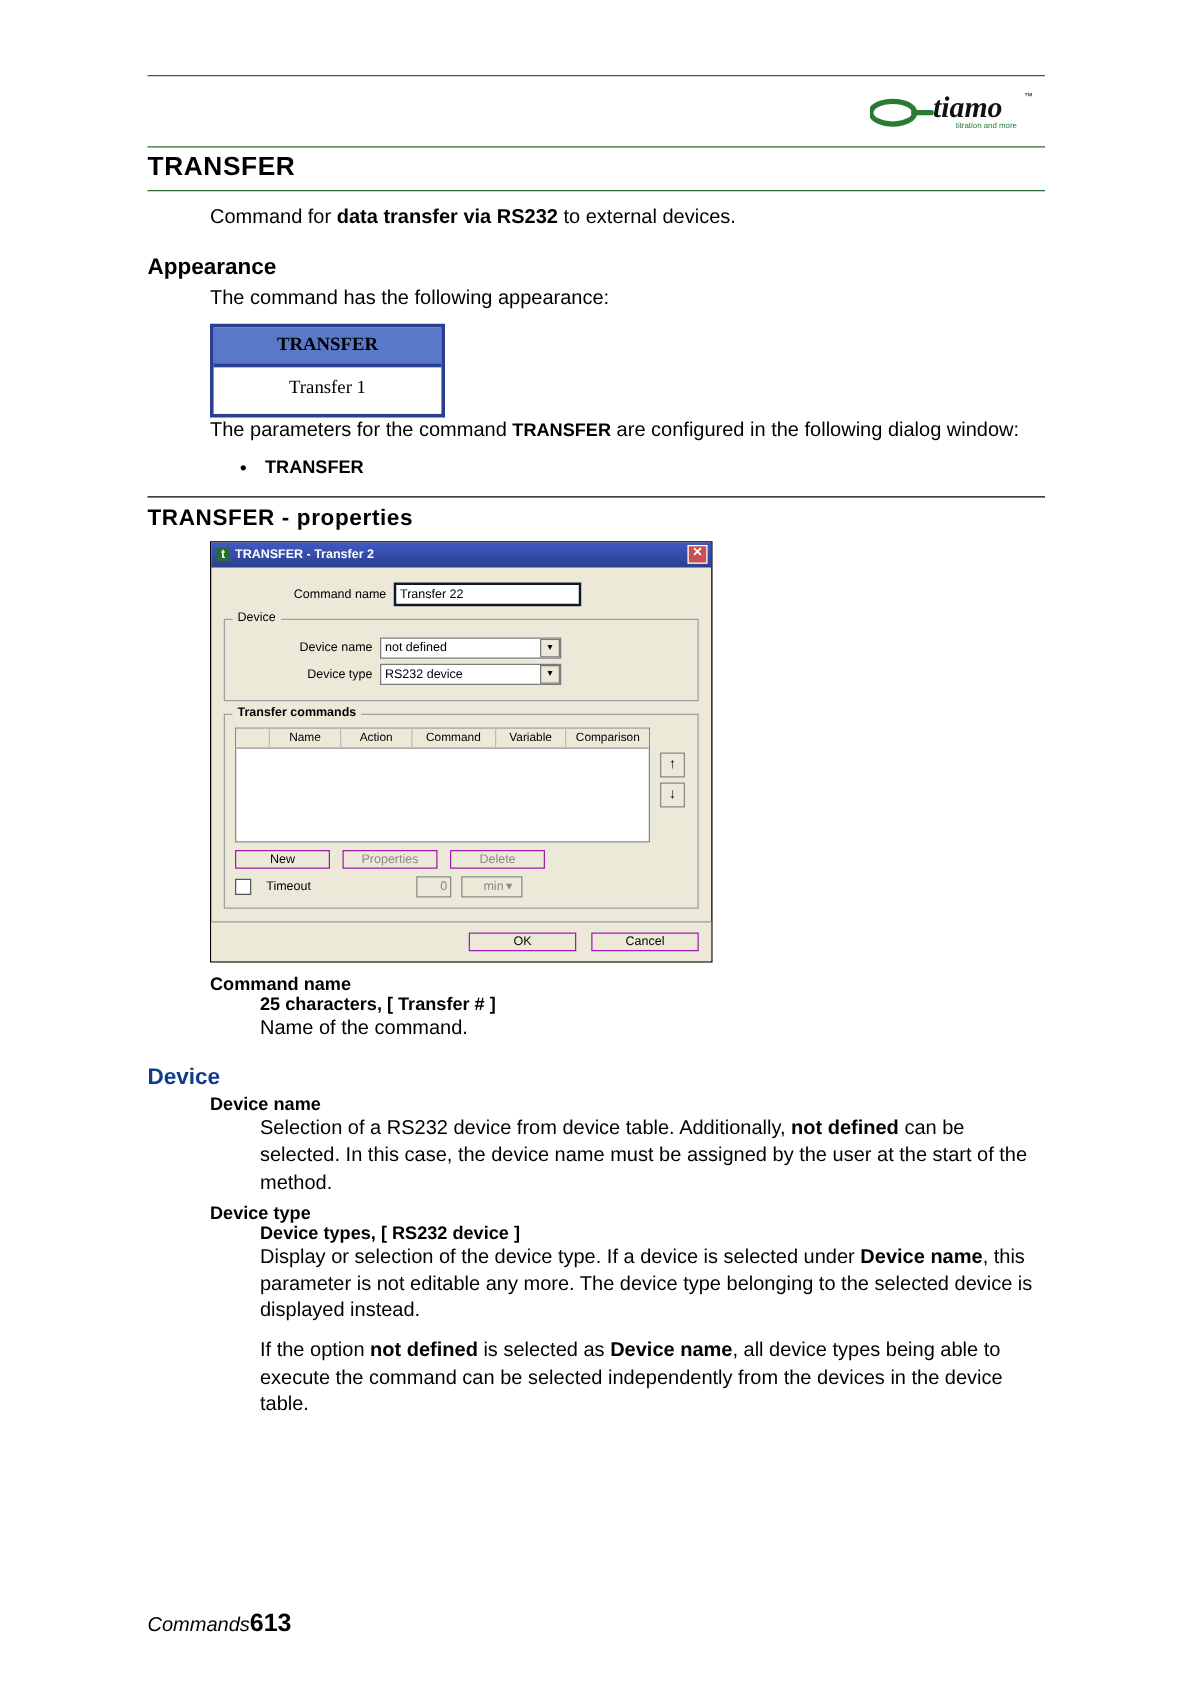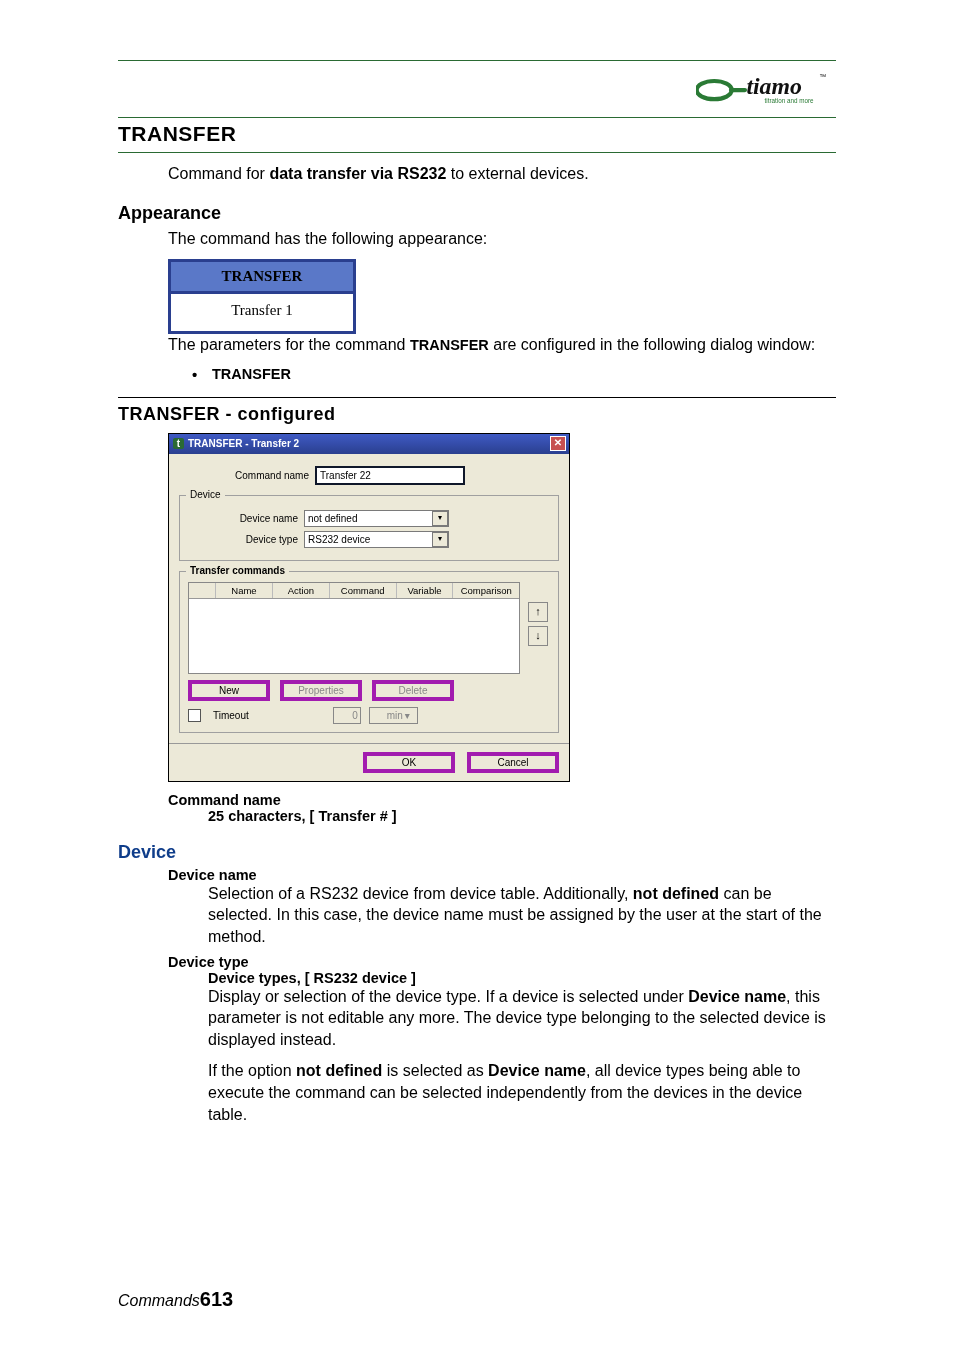--- a/index.html
+++ b/index.html
@@ -199,21 +199,21 @@
   .arrow-btn {
     width:18px; height:18px;
     border:1px solid #888;
     background:#ece9d8;
     font-size:11px;
     text-align:center;
     line-height:16px;
   }
   .btn-row { display:flex; gap:10px; margin: 6px 0; }
   .btn {
-    border:4px solid #a21caf;
+    border:1px solid #a21caf;
     background:#ece9d8;
     padding: 1px 10px;
     font-size:10px;
     min-width:54px;
     text-align:center;
   }
   .btn.disabled { color:#888; }
   .chk { width:11px; height:11px; border:1px solid #555; background:#fff; display:inline-block; margin-right:4px; vertical-align:middle;}
   .timeout-row { display:flex; align-items:center; gap:8px; margin-top:4px;}
   .timeout-row .numbox { width:24px; height:15px; border:1px solid #888; background:#ece9d8; color:#888; text-align:right; padding-right:2px; line-height:15px;}
@@ -262,21 +262,21 @@
 
   <div class="body indent1 para-bold-inline">
     <span>The parameters for the command </span><b style="font-size:14.5px;">TRANSFER</b><span> are configured in the following dialog window:</span>
   </div>
   <div class="bullet-row" style="margin-top:10px;">
     <div class="dot">•</div>
     <div class="small-bold">TRANSFER</div>
   </div>
 
   <div class="thin-rule" style="margin-top:14px;"></div>
-  <div class="h1" style="font-size:18px;">TRANSFER - configured</div>
+  <div class="h1" style="font-size:18px;">TRANSFER - properties</div>
 
   
   <div class="dialog">
     <div class="titlebar">
       <div class="left">
         <span class="logo-icon">t</span>
         <span>TRANSFER - Transfer 2</span>
       </div>
       <div class="closebtn">✕</div>
     </div>
@@ -342,20 +342,21 @@
     <div class="dlg-bottom">
       <div class="btn" style="min-width:64px;">OK</div>
       <div class="btn" style="min-width:64px;">Cancel</div>
     </div>
   </div>
 
   
   <div style="margin-top:10px;">
     <div class="small-bold indent1" style="margin-left:50px;">Command name</div>
     <div class="small-bold indent2">25 characters, [ Transfer # ]</div>
+    <div class="body indent2">Name of the command.</div>
   </div>
 
   <div class="h2 device-color">Device</div>
 
   <div class="small-bold" style="margin-left:50px;">Device name</div>
   <div class="body indent2 para-bold-inline">
     <span>Selection of a RS232 device from device table. Additionally, </span><b>not defined</b><span> can be selected. In this case, the device name must be assigned by the user at the start of the method.</span>
   </div>
 
   <div class="small-bold" style="margin-left:50px; margin-top:6px;">Device type</div>

